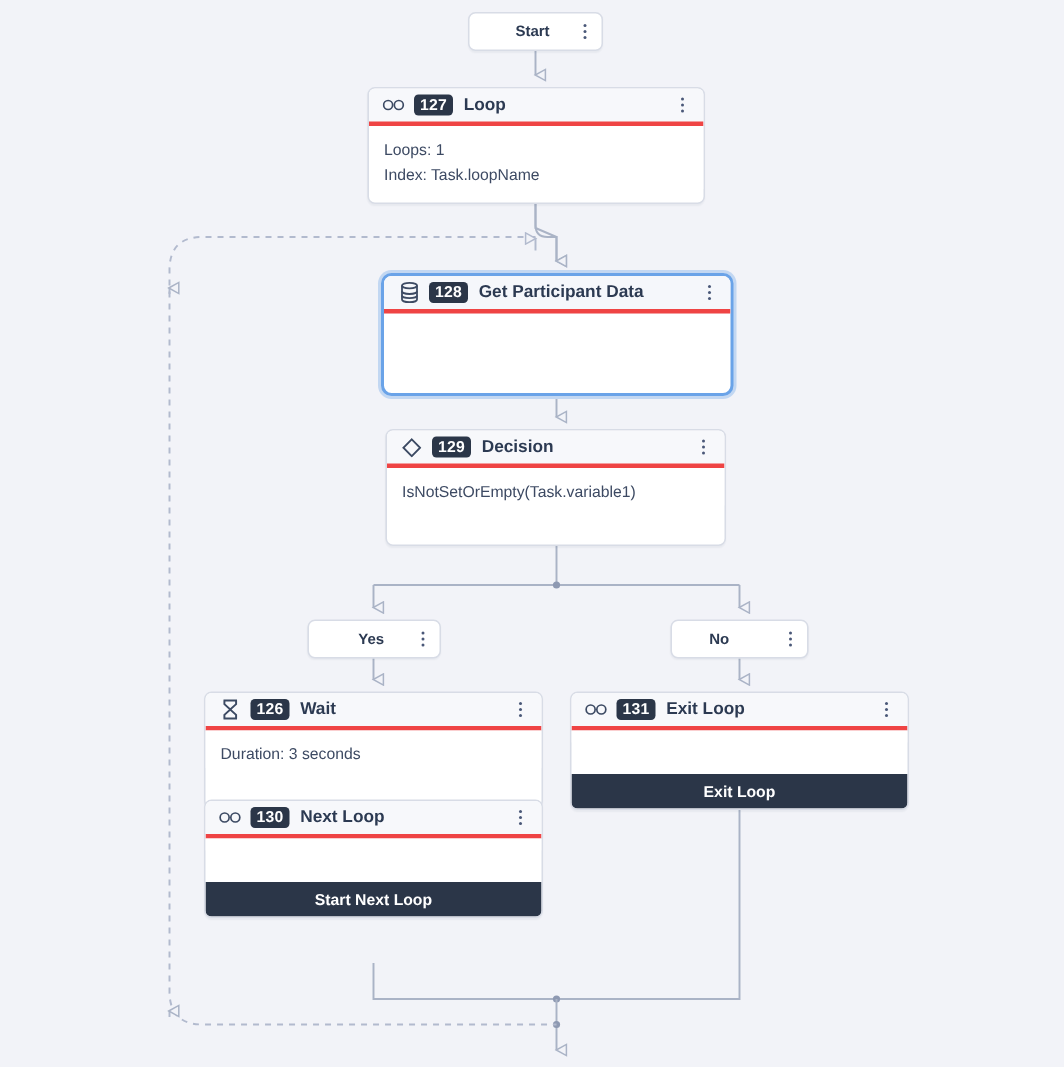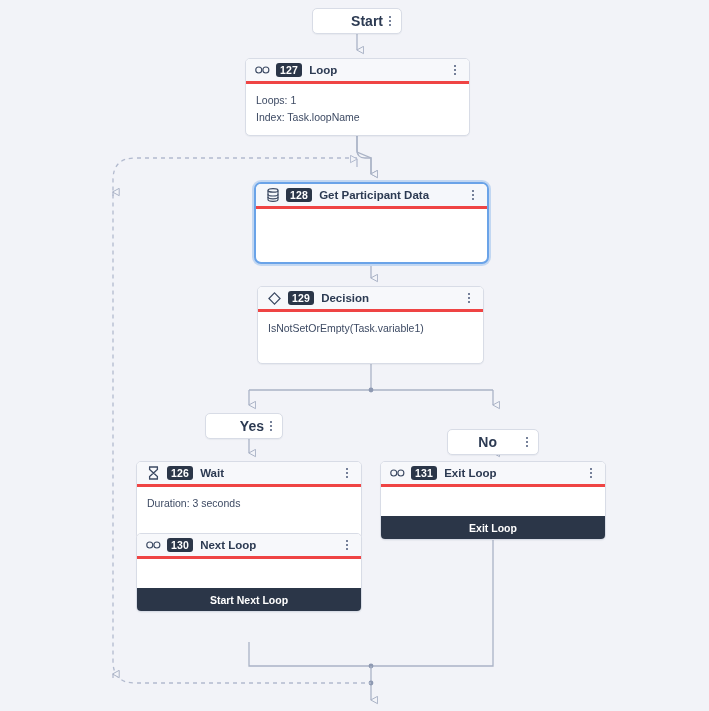--- a/index.html
+++ b/index.html
@@ -140,37 +140,37 @@
     border: 1px solid #d8dce6;
     border-radius: 5px;
     box-sizing: border-box;
     display: flex;
     align-items: center;
     height: 26px;
     box-shadow: 0 1px 1px rgba(40,50,80,.05);
   }
   .pill .pill-label {
     flex: 1 1 auto;
-    text-align: right;
-    font-size: 14px;
+    text-align: center;
+    font-size: 10px;
     font-weight: bold;
     color: #2c3a52;
     padding-left: 14px;
   }
   .pill .kebab {
     margin-right: 4px;
   }
 
   
   #node-start      { left: 312px; top: 8px;   width: 90px; }
   #node-loop       { left: 245px; top: 58px;  width: 225px; height: 78px; }
   #node-getdata    { left: 254px; top: 182px; width: 235px; height: 82px; }
   #node-decision   { left: 257px; top: 286px; width: 227px; height: 78px; }
-  #pill-yes        { left: 205px; top: 413px; width: 78px; }
-  #pill-no         { left: 447px; top: 429px; width: 92px; gap: 23px; }
+  #pill-yes        { left: 205px; top: 413px; width: 89px; }
+  #pill-no         { left: 447px; top: 413px; width: 92px; gap: 23px; }
   #node-wait       { left: 136px; top: 461px; width: 226px; height: 78px; }
   #node-exitloop   { left: 380px; top: 461px; width: 226px; height: 79px; }
   #node-nextloop   { left: 136px; top: 533px; width: 226px; height: 79px; }
 </style>
 </head>
 <body>
 
 <div id="canvas">
 
   <svg class="edges" viewBox="0 0 709 711" xmlns="http://www.w3.org/2000/svg">

